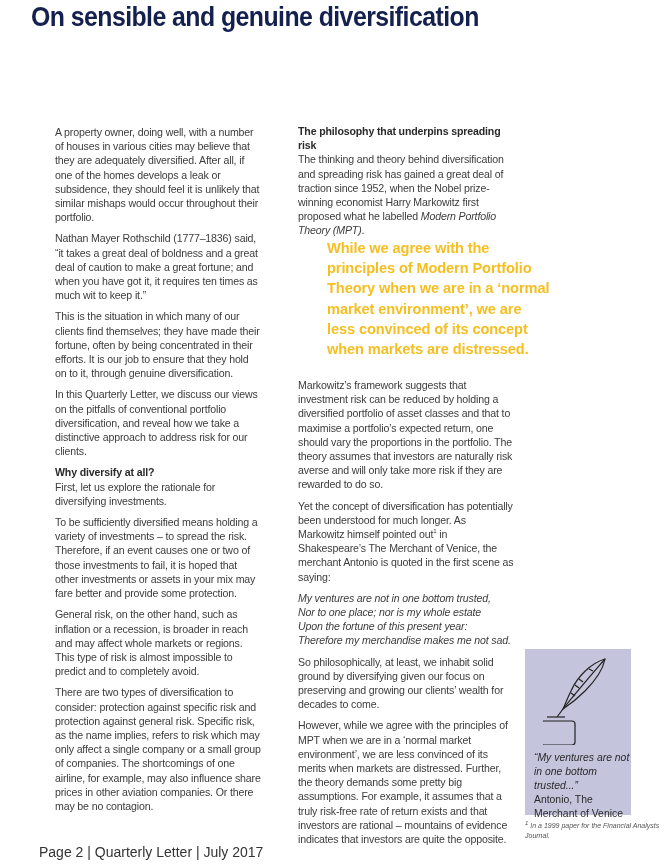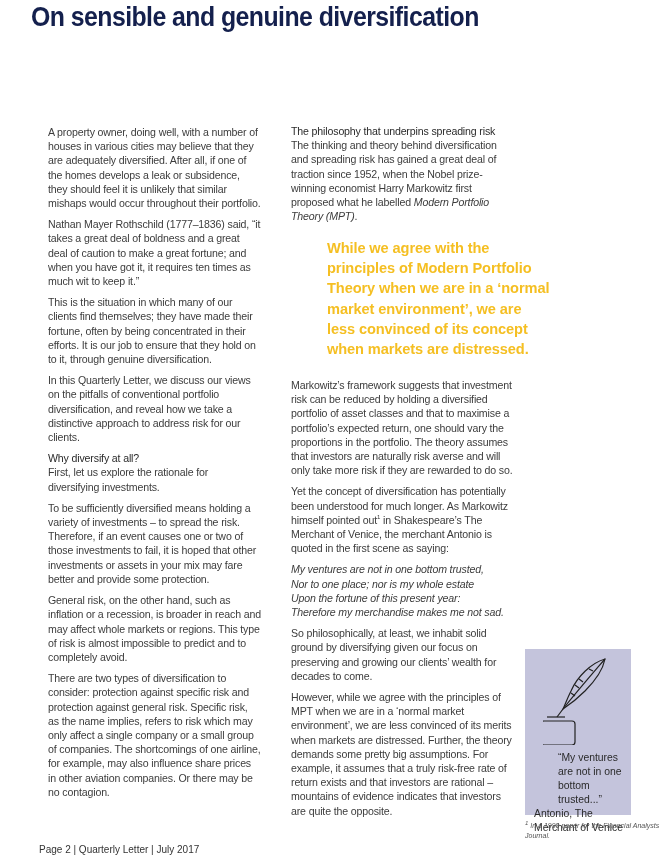--- a/index.html
+++ b/index.html
@@ -1,33 +1,33 @@
 <!DOCTYPE html>
 <html><head>
 <meta charset="utf-8">
 <style>
   html,body{margin:0;padding:0;background:#ffffff;}
   body{width:667px;height:865px;position:relative;overflow:hidden;font-family:"Liberation Sans",sans-serif;color:#3c3c3c;}
   .title{position:absolute;left:31px;top:2px;font-size:27px;font-weight:bold;color:#14204d;letter-spacing:-0.6px;margin:0;transform:scaleX(0.92);transform-origin:left top;white-space:nowrap;}
   .col{position:absolute;font-size:10.6px;line-height:14.2px;letter-spacing:-0.15px;}
-  .col p{margin:0 0 7px 9px;}
+  .col p{margin:0 0 7px 16px;}
   .col-left{left:39px;top:125px;width:222px;}
   .col-right{left:282px;top:124px;width:232px;}
-  .h{font-weight:normal;color:#2a2a2a;display:block;}
+  .h{font-weight:bold;color:#2a2a2a;display:block;}
   .pull{position:absolute;left:327px;top:238px;width:230px;color:#f5bf22;font-weight:bold;font-size:14.6px;line-height:20.2px;letter-spacing:-0.1px;}
   .pull span{display:block;white-space:nowrap;}
   .col-right2{left:282px;top:378px;width:232px;}
   .quote-lines span{display:block;font-style:italic;}
   .sidebar{position:absolute;left:525px;top:649px;width:106px;height:166px;background:#c4c4dc;}
   .sidebar svg{position:absolute;left:18px;top:6px;}
   .side-quote{position:absolute;left:9px;top:102px;width:96px;font-size:10.4px;line-height:14px;color:#2a2a2a;}
-  .side-quote .q{display:block;margin-left:24px;}
+  .side-quote .q{font-style:italic;display:block;}
   .side-quote .a{display:block;}
   .footnote{position:absolute;left:525px;top:821px;font-size:7px;line-height:10px;color:#555;font-style:italic;width:140px;}
-  .footer{position:absolute;left:39px;top:844px;font-size:10px;color:#333;}
+  .footer{position:absolute;left:39px;top:844px;font-size:14px;color:#333;}
   sup{font-size:6px;vertical-align:super;line-height:0;}
 </style>
 </head>
 <body>
 
 <h1 class="title">On sensible and genuine diversification</h1>
 
 <div class="col col-left">
   <p>A property owner, doing well, with a number of houses in various cities may believe that they are adequately diversified. After all, if one of the homes develops a leak or subsidence, they should feel it is unlikely that similar mishaps would occur throughout their portfolio.</p>
   <p>Nathan Mayer Rothschild (1777–1836) said, “it takes a great deal of boldness and a great deal of caution to make a great fortune; and when you have got it, it requires ten times as much wit to keep it.”</p>

